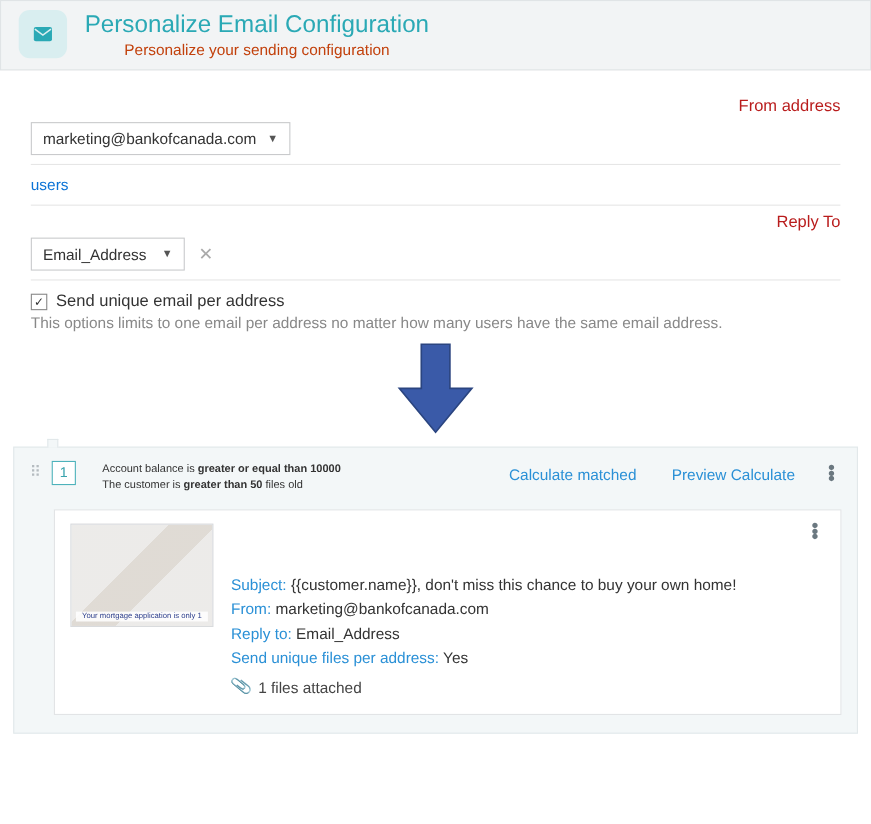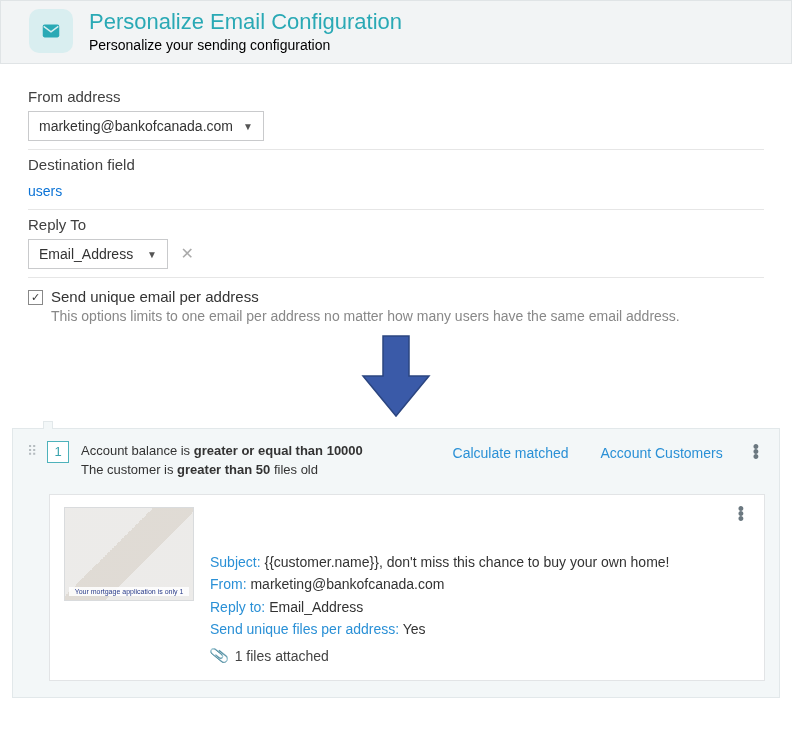--- a/index.html
+++ b/index.html
@@ -1,47 +1,47 @@
 <!DOCTYPE html>
 <html><head>
 <meta charset="utf-8">
 <style>
   * { box-sizing: border-box; margin: 0; padding: 0; font-family: Arial, sans-serif; }
   body { background: #fff; color: #333; width: 792px; }
 
-  .header { display: flex; align-items: flex-start; padding: 8px 16px 10px 28px; background: #f2f4f5; border: 1px solid #e0e4e6; }
+  .header { display: flex; align-items: flex-start; padding: 8px 16px 10px 16px; background: #f2f4f5; border: 1px solid #e0e4e6; }
   .header-icon { width: 44px; height: 44px; border-radius: 10px; background: #d9eef0; display: flex; align-items: center; justify-content: center; margin-right: 16px; }
   .header-title { color: #2aa9b5; font-size: 22px; font-weight: 400; margin-bottom: 2px; }
-  .header-sub { color: #000000; font-size: 14px; }
+  .header-sub { color: #c2410c; font-size: 14px; margin-left: 36px; }
 
   .form-area { padding: 24px 28px 4px 28px; }
   .field { margin-bottom: 6px; border-bottom: 1px solid #e6e6e6; padding-bottom: 8px; }
-  .field-label { color: #404040; font-size: 15px; margin-bottom: 6px; }
+  .field-label { color: #b91c1c; font-size: 15px; margin-bottom: 6px; text-align: right; }
   .link-val { color: #0b73d6; font-size: 14px; padding: 4px 0 2px 0; display: inline-block; }
 
   .dropdown { display: inline-flex; align-items: center; border: 1px solid #c9cacc; background: #fff; padding: 6px 10px; font-size: 14px; color: #333; cursor: pointer; min-width: 220px; justify-content: space-between; }
   .dropdown.small { min-width: 140px; }
   .caret { margin-left: 10px; font-size: 10px; color: #555; }
   .clear-x { color: #aaa; margin-left: 8px; font-size: 16px; cursor: pointer; }
 
   .chk-row { display: flex; align-items: flex-start; margin-top: 10px; }
   .chk { width: 15px; height: 15px; border: 1px solid #888; display: inline-flex; align-items: center; justify-content: center; font-size: 11px; color: #333; margin-right: 8px; margin-top: 2px; cursor: pointer; background:#fff; }
   .chk-label { color: #333; font-size: 15px; }
-  .chk-desc { color: #888; font-size: 14px; margin-left: 23px; max-width: 640px; line-height: 1.35; margin-top: 2px; }
+  .chk-desc { color: #888; font-size: 14px; max-width: 640px; line-height: 1.35; margin-top: 2px; }
 
   .arrow-wrap { text-align: center; margin: 6px 0 0 0; }
   .arrow-svg { display: inline-block; }
 
   .rule-panel { margin: 0 12px 12px 12px; background: #f3f7f8; border: 1px solid #e2e8ea; padding: 12px 14px 16px 14px; position: relative; }
   .rule-tab { position: absolute; top: -8px; left: 30px; width: 10px; height: 8px; background: #f3f7f8; border-left: 1px solid #e2e8ea; border-right: 1px solid #e2e8ea; border-top: 1px solid #e2e8ea; }
 
   .rule-row { display: flex; align-items: flex-start; }
   .drag { width: 14px; color: #b5bcc0; font-size: 14px; letter-spacing: 1px; line-height: 8px; margin-right: 6px; margin-top: 6px; cursor: grab; }
   .badge { width: 22px; height: 22px; border: 1px solid #4db2bb; display: flex; align-items: center; justify-content: center; color: #3aa3ad; font-size: 13px; margin-right: 12px; background: #fff; }
-  .rule-text { flex: 1; font-size: 13px; color: #333; line-height: 1.5; }
+  .rule-text { flex: 1; font-size: 10px; color: #333; line-height: 1.5; margin-left: 12px; }
   .rule-actions { display: flex; align-items: center; gap: 16px; }
   .action-link { color: #2a90d6; font-size: 14px; cursor: pointer; padding: 4px 8px; }
   .kebab { color: #6b7880; font-size: 18px; letter-spacing: 0; cursor: pointer; padding: 0 6px; line-height: 1; }
   .kebab span { display: block; line-height: 5px; }
 
   .email-card { background: #fff; border: 1px solid #e2e4e6; margin: 14px 0 0 22px; padding: 12px 14px; display: flex; align-items: flex-start; }
   .thumb { width: 130px; height: 94px; border: 1px solid #d9dbdd; background: #f4f6f8; margin-right: 16px; position: relative; overflow: hidden; flex-shrink: 0; }
   .thumb::before { content:""; position:absolute; inset:0; background: linear-gradient(135deg,#e6e2dd 0 40%, #cfc5b8 40% 60%, #e6e2dd 60%); opacity:0.55; }
   .thumb-caption { position:absolute; bottom:4px; left:4px; right:4px; font-size:7px; color:#2a3c8a; text-align:center; background:rgba(255,255,255,0.85); padding:1px 0; }
 
@@ -73,21 +73,20 @@
 
   <div class="field">
     <div class="field-label">From address</div>
     <div class="dropdown">
       <span>marketing@bankofcanada.com</span>
       <span class="caret">▼</span>
     </div>
   </div>
 
   <div class="field">
-    <div class="field-label">Destination field</div>
     <span class="link-val">users</span>
   </div>
 
   <div class="field">
     <div class="field-label">Reply To</div>
     <span class="dropdown small">
       <span>Email_Address</span>
       <span class="caret">▼</span>
     </span>
     <span class="clear-x">✕</span>
@@ -114,21 +113,21 @@
     <div class="rule-text">
       <div>
         <span>Account balance is </span><span class="bold">greater or equal than 10000</span>
       </div>
       <div>
         <span>The customer is </span><span class="bold">greater than 50</span><span> files old</span>
       </div>
     </div>
     <div class="rule-actions">
       <span class="action-link">Calculate matched</span>
-      <span class="action-link">Account Customers</span>
+      <span class="action-link">Preview Calculate</span>
       <span class="kebab">
           <span>•</span>
           <span>•</span>
           <span>•</span>
         </span>
     </div>
   </div>
 
   <div class="email-card">
     <div class="thumb">

